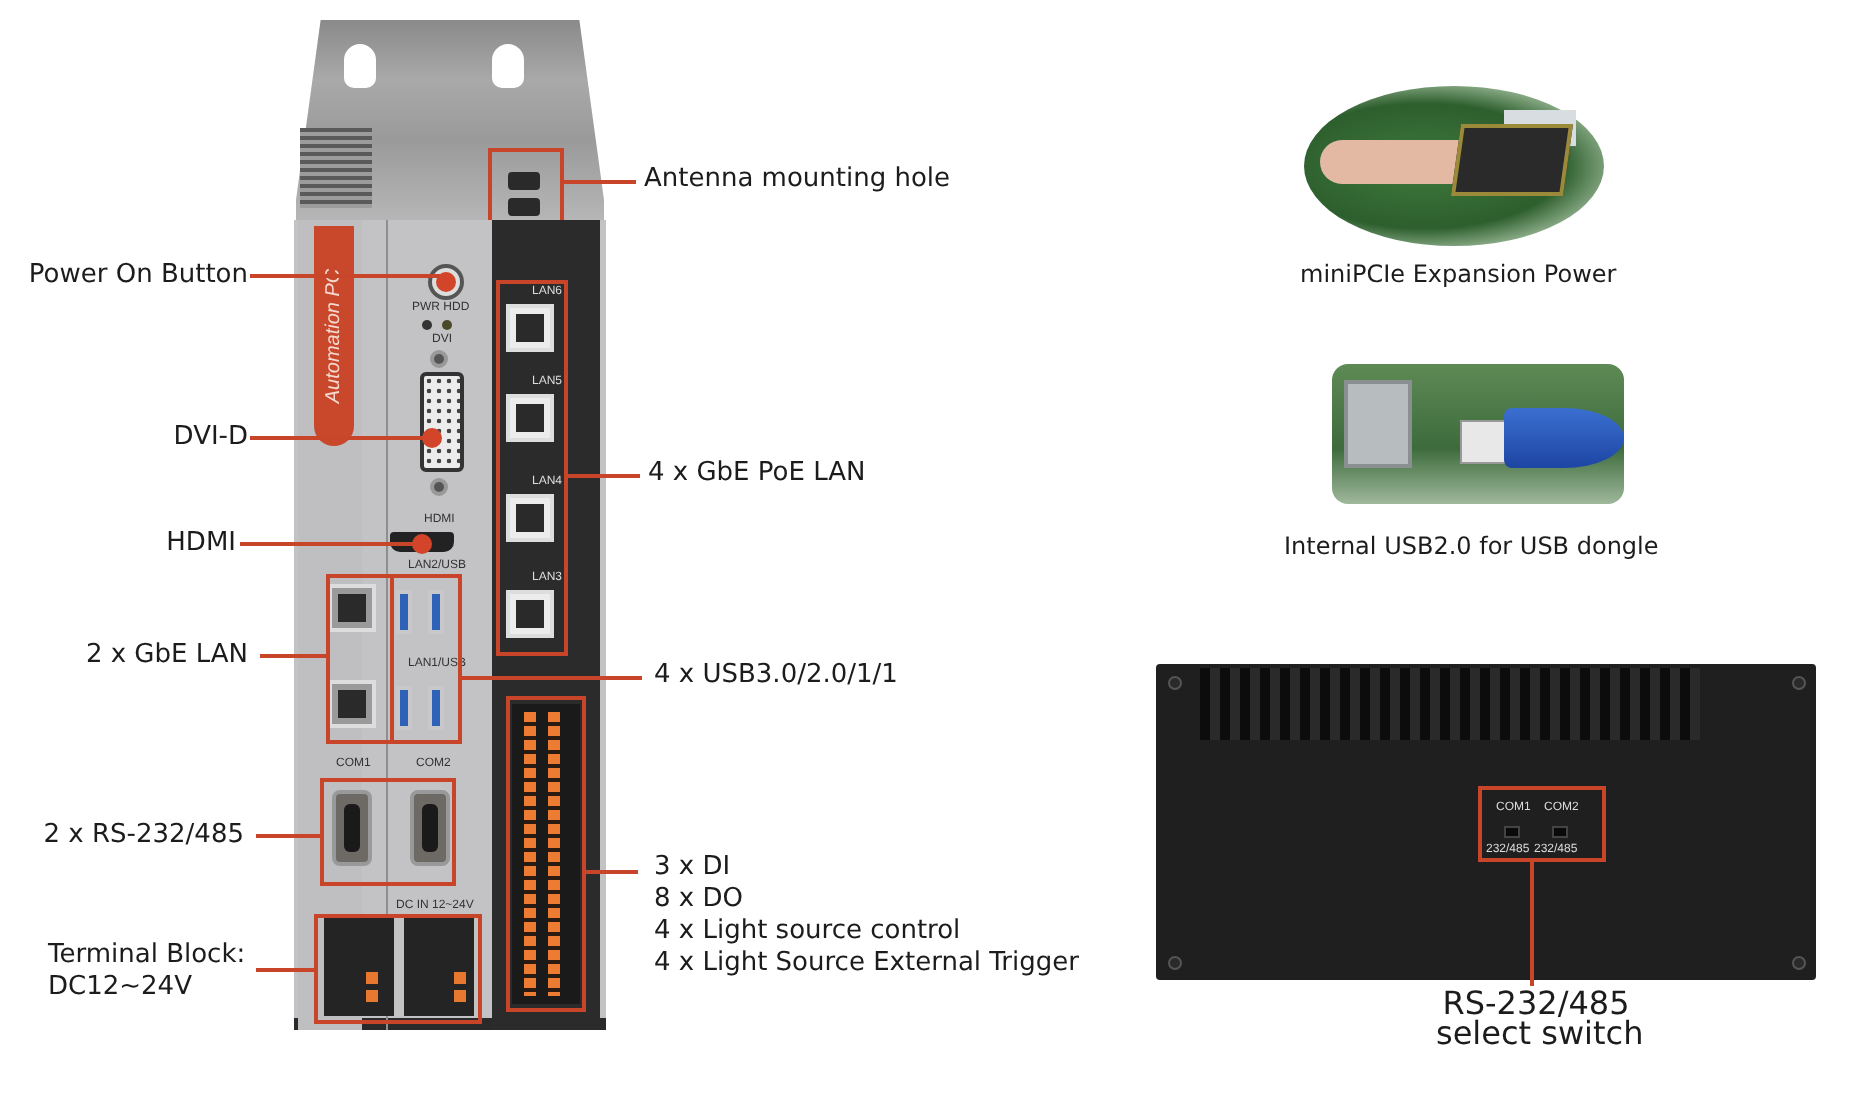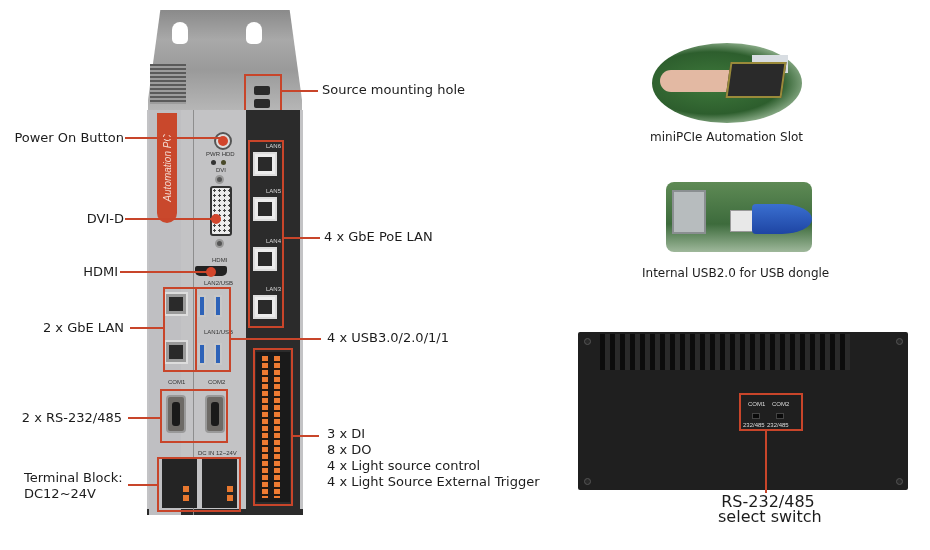--- a/index.html
+++ b/index.html
@@ -156,41 +156,41 @@
 <div class="lbl r" style="right:808px;top:410px;">2 x RS-232/485</div>
 <div class="line" style="left:128px;top:417px;width:32px;height:2px;"></div>
 
 <div class="lbl" style="left:24px;top:470px;width:100px;line-height:16px;">
   <div>Terminal Block:</div>
   <div>DC12~24V</div>
 </div>
 <div class="line" style="left:128px;top:484px;width:29px;height:2px;"></div>
 
 <div class="line" style="left:282px;top:90px;width:36px;height:2px;"></div>
-<div class="lbl" style="left:322px;top:82px;">Source mounting hole</div>
+<div class="lbl" style="left:322px;top:82px;">Antenna mounting hole</div>
 
 <div class="line" style="left:284px;top:237px;width:36px;height:2px;"></div>
 <div class="lbl" style="left:324px;top:229px;">4 x GbE PoE LAN</div>
 
 <div class="line" style="left:231px;top:338px;width:90px;height:2px;"></div>
 <div class="lbl" style="left:327px;top:330px;">4 x USB3.0/2.0/1/1</div>
 
 <div class="line" style="left:293px;top:435px;width:26px;height:2px;"></div>
 <div class="lbl" style="left:327px;top:426px;line-height:16px;">
   <div>3 x DI</div>
   <div>8 x DO</div>
   <div>4 x Light source control</div>
   <div>4 x Light Source External Trigger</div>
 </div>
 
 <div class="abs photo1"></div>
 <div class="finger"></div>
 <div class="card2"></div>
 <div class="card"></div>
-<div class="lbl" style="left:650px;top:130px;font-size:12px;">miniPCIe  Automation Slot</div>
+<div class="lbl" style="left:650px;top:130px;font-size:12px;">miniPCIe  Expansion Power</div>
 
 <div class="abs photo2"></div>
 <div class="usbport"></div>
 <div class="dongle-plug"></div>
 <div class="dongle"></div>
 <div class="lbl" style="left:642px;top:266px;font-size:12px;">Internal USB2.0 for USB dongle</div>
 
 <div class="abs bottom-panel"></div>
 <div class="vents"></div>
 <div class="cornerscrew" style="left:584px;top:338px;"></div>

